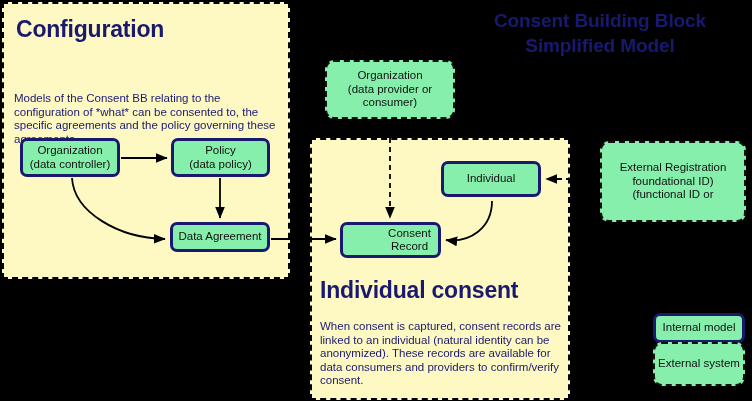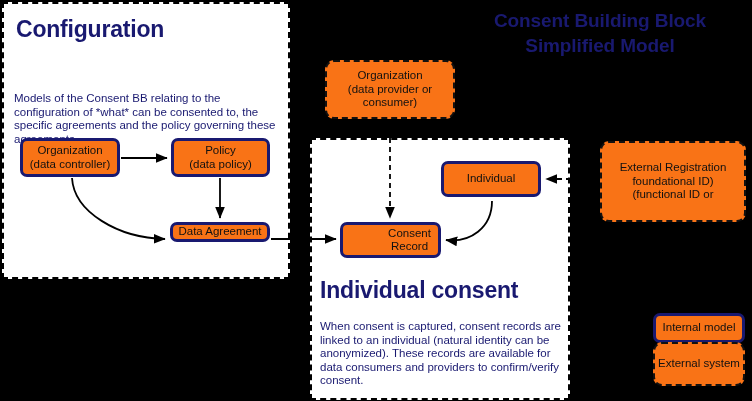--- a/index.html
+++ b/index.html
@@ -15,21 +15,21 @@
     position: relative;
     width: 752px;
     height: 401px;
     background: #000000;
     overflow: hidden;
   }
 
   
   .panel {
     position: absolute;
-    background: #ffffff;
+    background: #fef9c3;
     border: 2px dashed #000000;
     box-sizing: border-box;
   }
   #panel-configuration {
     left: 2px;
     top: 2px;
     width: 288px;
     height: 277px;
   }
   #panel-individual-consent {
@@ -71,41 +71,41 @@
     font-weight: bold;
     line-height: 25px;
     color: #191970;
     letter-spacing: -0.1px;
   }
 
   
   .node {
     position: absolute;
     box-sizing: border-box;
-    background: #f97316;
+    background: #86efac;
     display: flex;
     align-items: center;
     justify-content: center;
     text-align: center;
     font-size: 11.5px;
     line-height: 13.5px;
     color: #111111;
     border-radius: 7px;
   }
   .node.internal {
     border: 3px solid #191970;
   }
   .node.external {
     border: 2px dashed #111111;
     border-radius: 9px;
   }
 
   #node-organization-controller { left: 20px;  top: 138px; width: 100px; height: 39px; }
   #node-policy                  { left: 171px; top: 138px; width: 99px;  height: 39px; }
-  #node-data-agreement          { left: 170px; top: 222px; width: 100px; height: 20px; }
+  #node-data-agreement          { left: 170px; top: 222px; width: 100px; height: 30px; }
   #node-consent-record          { left: 340px; top: 222px; width: 101px; height: 36px; padding-left: 38px; }
   #node-individual              { left: 441px; top: 161px; width: 100px; height: 36px; }
   #node-organization-provider   { left: 325px; top: 60px;  width: 130px; height: 59px; }
   #node-external-registration   { left: 600px; top: 141px; width: 146px; height: 81px; }
 
   
   #legend-internal-model {
     left: 653px; top: 313px; width: 92px; height: 30px;
   }
   #legend-external-system {

